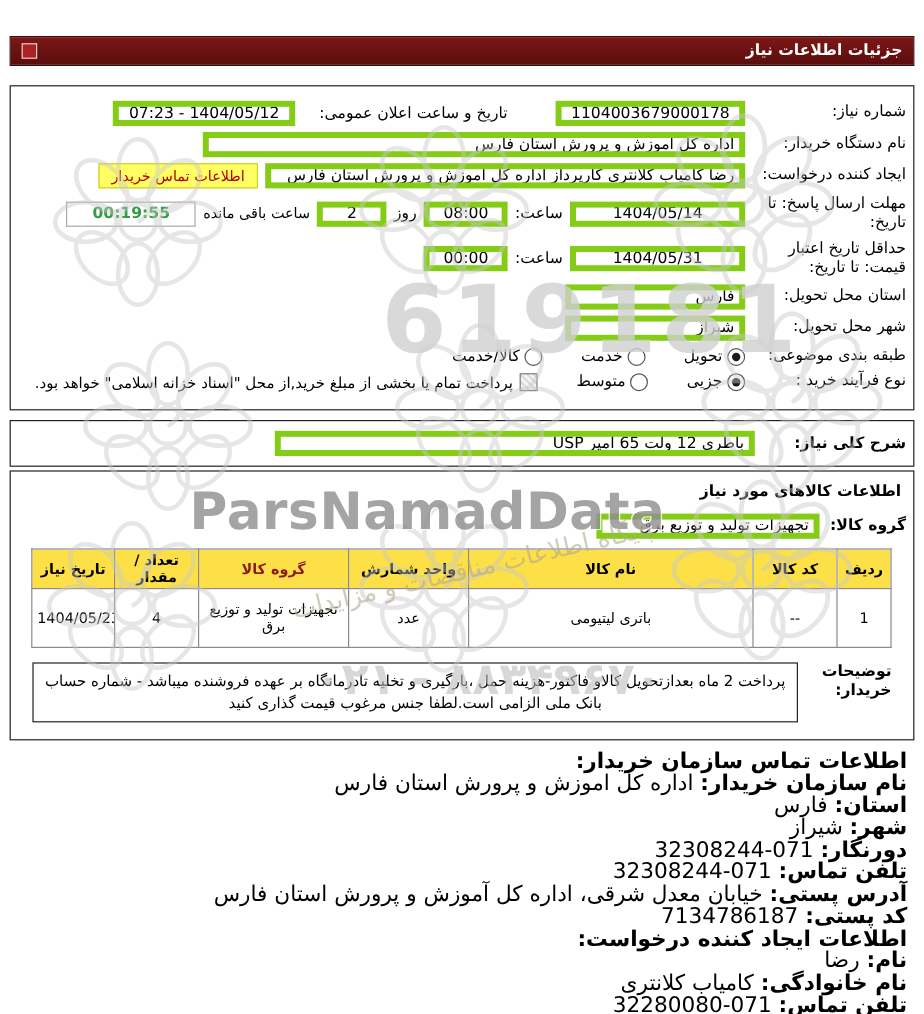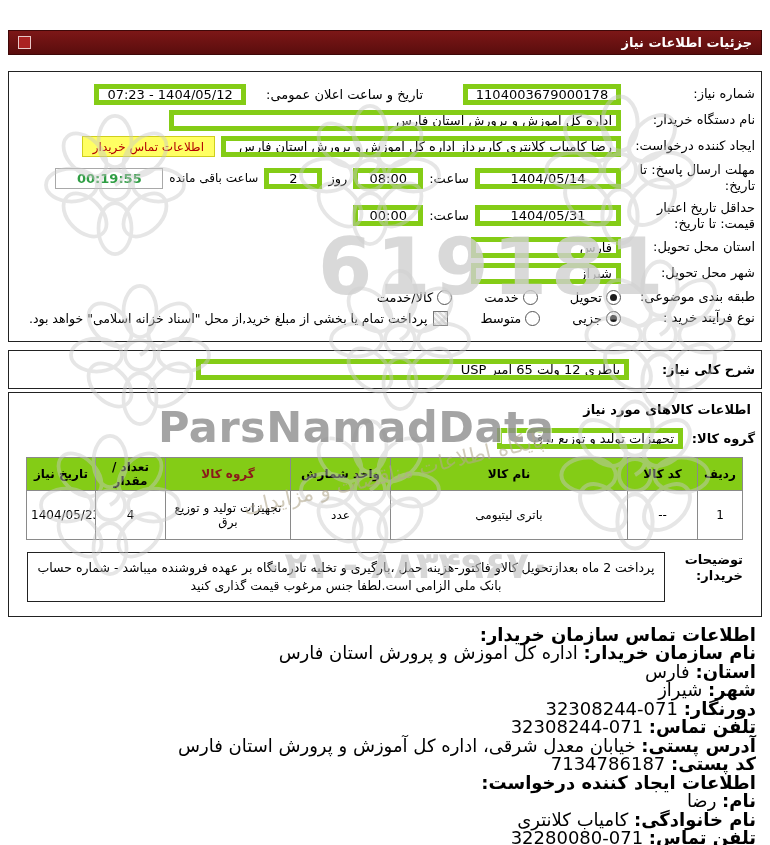--- a/index.html
+++ b/index.html
@@ -22,21 +22,21 @@
   .lbl-col{width:128px;flex-shrink:0;font-size:13px;line-height:1.25;}
   .lbl{font-size:13px;white-space:nowrap;}
   .field{
     box-sizing:border-box;background:#fff;border:5px solid #84cc16;height:21px;
     font-size:13px;padding:0 4px;display:inline-flex;align-items:center;
     overflow:hidden;white-space:nowrap;flex-shrink:0;
   }
   .center{justify-content:center;}
   .ltr{direction:ltr;unicode-bidi:isolate;}
   .w146{width:146px}.w152{width:152px}.w158{width:158px}.w70{width:70px}.w58{width:58px}
-  .w108{width:108px}.w452{width:452px}.w400{width:400px}.w433{width:433px}.w150{width:150px}.w186{width:186px}
+  .w108{width:108px}.w452{width:452px}.w400{width:400px}.w433{width:400px}.w150{width:150px}.w186{width:186px}
   .timer{color:#2f9e44;font-weight:bold;border:1px solid #a9a9a9;}
   .btn-yellow{
     box-sizing:border-box;height:21px;background:#ffff63;border:1px solid #cfcf1d;
     color:#b30000;font-size:12px;padding:0 10px;display:inline-flex;align-items:center;
     white-space:nowrap;cursor:pointer;flex-shrink:0;
   }
   .mlbl{margin-right:34px;margin-left:14px;}
   .rem-lbl{font-size:12px;white-space:nowrap;}
   
   .rgroup{display:inline-flex;align-items:center;gap:4px;flex-shrink:0;}
@@ -48,21 +48,21 @@
   .note{font-size:12.5px;white-space:nowrap;}
   
   .desc-box{margin-top:8px;padding:8px 6px;}
   .desc-lbl{width:120px;flex-shrink:0;font-weight:bold;}
   .goods-box{margin-top:3px;padding:6px 6px 12px 6px;}
   .sec-heading{font-weight:bold;font-size:13px;padding:3px 4px 6px 4px;}
   .grp-lbl{width:66px;flex-shrink:0;font-weight:bold;}
   
   table.goods{border-collapse:collapse;margin:8px 12px 0 12px;width:716px;table-layout:fixed;}
   table.goods th,table.goods td{border:1px solid #8a8a8a;font-size:12px;padding:2px 4px;text-align:center;overflow:hidden;}
-  table.goods th{background:#84cc16;font-weight:bold;height:24px;}
+  table.goods th{background:#fde047;font-weight:bold;height:24px;}
   table.goods td{height:44px;background:transparent;}
   th.red{color:#8b1a1a;}
   td.name-cell{text-align:right;}
   
   .notes-row{display:flex;align-items:flex-start;margin:12px 12px 2px 12px;gap:6px;}
   .notes-lbl{width:72px;flex-shrink:0;font-weight:bold;line-height:1.3;}
   .notes-box{flex:1;border:1px solid #222;min-height:32px;font-size:12.5px;line-height:1.45;text-align:center;padding:6px 8px;}
   
   .contact{margin:10px 14px 0 14px;font-size:18px;}
   .contact div{margin:2px 0;line-height:16.5px;}

